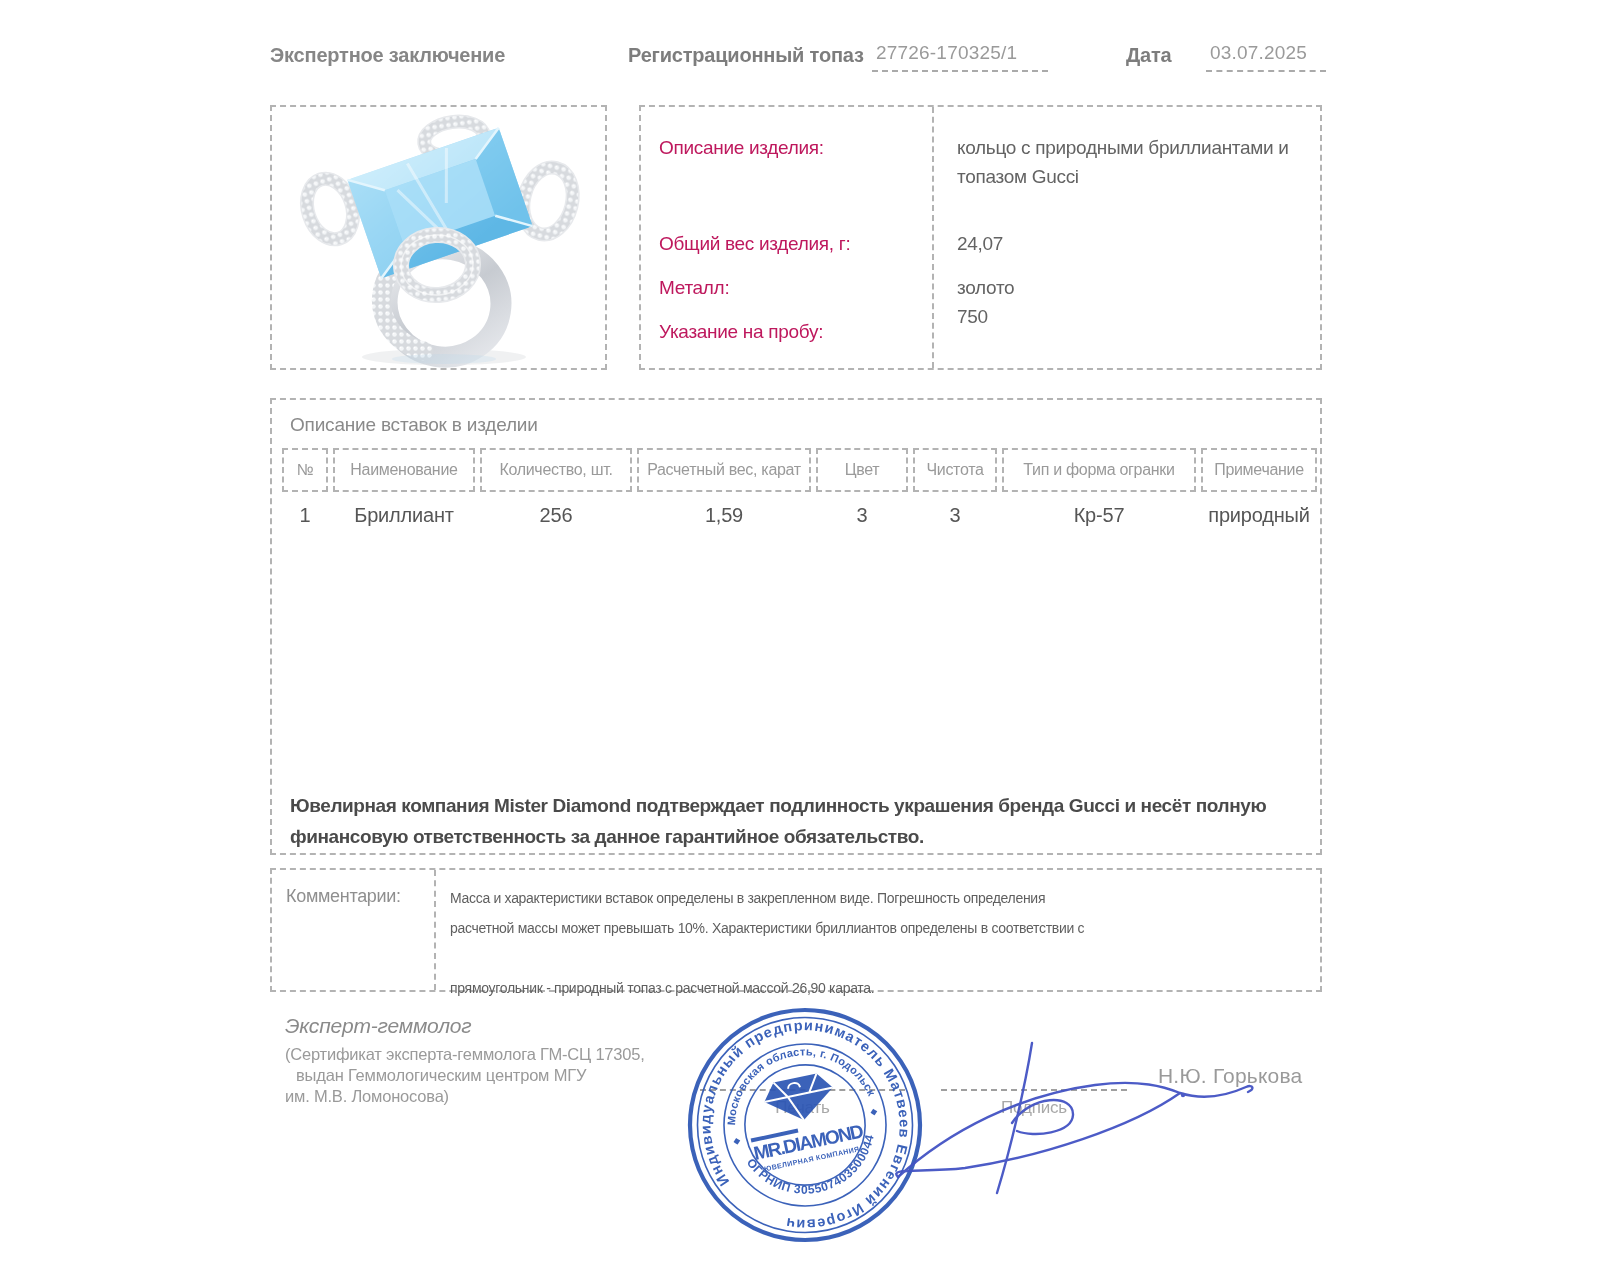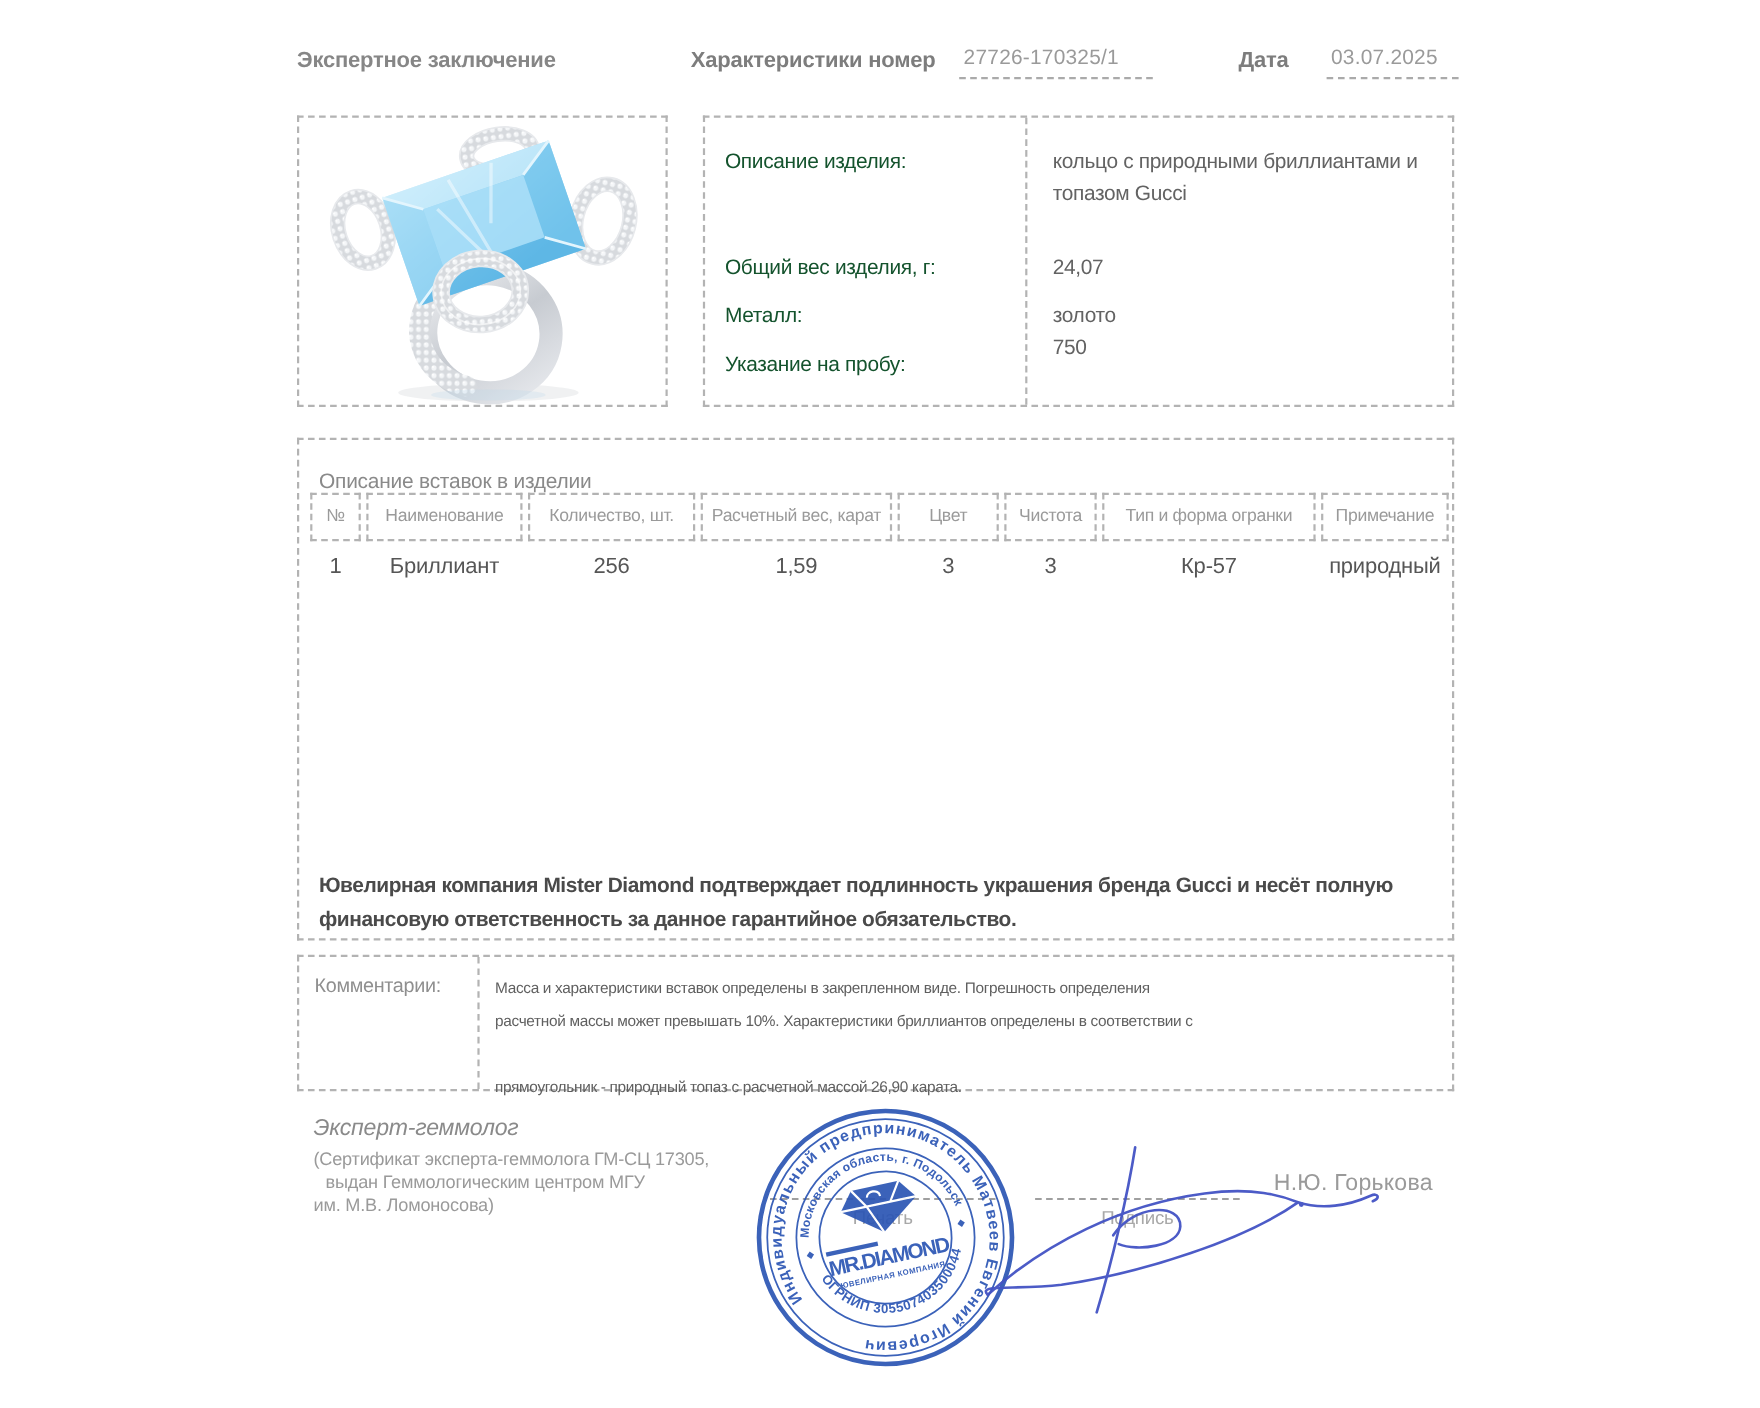--- a/index.html
+++ b/index.html
@@ -3,21 +3,21 @@
 <meta charset="utf-8">
 <style>
   html,body{margin:0;padding:0;background:#ffffff;}
   body{width:1600px;height:1280px;position:relative;overflow:hidden;
        font-family:"Liberation Sans", sans-serif;color:#666;}
   .abs{position:absolute;}
   .lbl-bold{font-weight:bold;color:#7d7d7d;font-size:20px;letter-spacing:-0.2px;}
   .title-gray{font-weight:bold;color:#868686;font-size:20px;letter-spacing:-0.2px;}
   .val-underl{color:#9a9a9a;font-size:19px;border-bottom:2px dashed #aaaaaa;padding:0 4px 6px 4px;letter-spacing:0.2px;}
   .dash-box{border:2px dashed #b3b3b3;box-sizing:border-box;}
-  .details-label{font-size:19px;color:#14532d;letter-spacing:-0.3px;}
+  .details-label{font-size:19px;color:#be185d;letter-spacing:-0.3px;}
   .details-value{font-size:19px;color:#636363;letter-spacing:-0.3px;}
   .v-divider{border-left:2px dashed #b3b3b3;}
   .tbl-title{font-size:19px;color:#8a8a8a;letter-spacing:-0.2px;}
   .hdr-row{display:flex;gap:5px;}
   .hdr-cell{border:2px dashed #b3b3b3;box-sizing:border-box;height:44px;line-height:40px;
             text-align:center;font-size:16px;color:#9a9a9a;letter-spacing:-0.3px;white-space:nowrap;overflow:hidden;}
   .data-row{display:flex;gap:5px;}
   .data-cell{box-sizing:border-box;text-align:center;font-size:20px;color:#565656;letter-spacing:-0.2px;}
   .statement{font-weight:bold;font-size:19px;color:#4a4a4a;line-height:31px;letter-spacing:-0.4px;white-space:nowrap;}
   .comment-line{font-size:14px;color:#5f5f5f;line-height:30px;letter-spacing:-0.3px;white-space:nowrap;}
@@ -26,21 +26,21 @@
   .expert-title{font-size:21px;color:#8a8a8a;letter-spacing:-0.2px;}
   .cert-line{font-size:16.5px;color:#9a9a9a;line-height:21px;letter-spacing:-0.2px;white-space:nowrap;}
   .expert-name{font-size:21px;color:#9a9a9a;letter-spacing:0.2px;}
   .stamp-svg{opacity:0.92;}
   svg text{font-family:"Liberation Sans", sans-serif;}
 </style>
 </head>
 <body>
 
 <div class="abs title-gray" style="left:270px;top:44px;">Экспертное заключение</div>
-<div class="abs lbl-bold" style="left:628px;top:44px;">Характеристики номер</div>
+<div class="abs lbl-bold" style="left:628px;top:44px;">Регистрационный топаз</div>
 <div class="abs val-underl" style="left:872px;top:42px;min-width:168px;">27726-170325/1</div>
 <div class="abs lbl-bold" style="left:1126px;top:44px;">Дата</div>
 <div class="abs val-underl" style="left:1176px;top:42px;min-width:112px;margin-left:30px;">03.07.2025</div>
 
 <div class="abs dash-box" style="left:270px;top:105px;width:337px;height:265px;">
   <svg width="333" height="261" viewBox="0 0 333 261" xmlns="http://www.w3.org/2000/svg">
     <defs>
       <linearGradient id="metal" x1="0" y1="0" x2="1" y2="1">
         <stop offset="0" stop-color="#f2f3f5"></stop>
           <stop offset="0.5" stop-color="#c7cbd1"></stop>
@@ -105,21 +105,21 @@
   <div class="abs details-value" style="left:316px;top:59px;">топазом Gucci</div>
   <div class="abs details-label" style="left:18px;top:126px;">Общий вес изделия, г:</div>
   <div class="abs details-value" style="left:316px;top:126px;">24,07</div>
   <div class="abs details-label" style="left:18px;top:170px;">Металл:</div>
   <div class="abs details-value" style="left:316px;top:170px;">золото</div>
   <div class="abs details-label" style="left:18px;top:214px;">Указание на пробу:</div>
   <div class="abs details-value" style="left:316px;top:199px;">750</div>
 </div>
 
 <div class="abs dash-box" style="left:270px;top:398px;width:1052px;height:457px;">
-  <div class="abs tbl-title" style="left:18px;top:28px;">Описание вставок в изделии</div>
+  <div class="abs tbl-title" style="left:18px;top:14px;">Описание вставок в изделии</div>
 
   <div class="abs hdr-row" style="left:10px;top:48px;">
     <div class="hdr-cell" style="width:46px;">№</div>
     <div class="hdr-cell" style="width:142px;">Наименование</div>
     <div class="hdr-cell" style="width:152px;">Количество, шт.</div>
     <div class="hdr-cell" style="width:174px;">Расчетный вес, карат</div>
     <div class="hdr-cell" style="width:92px;">Цвет</div>
     <div class="hdr-cell" style="width:84px;">Чистота</div>
     <div class="hdr-cell" style="width:194px;">Тип и форма огранки</div>
     <div class="hdr-cell" style="width:116px;">Примечание</div>

